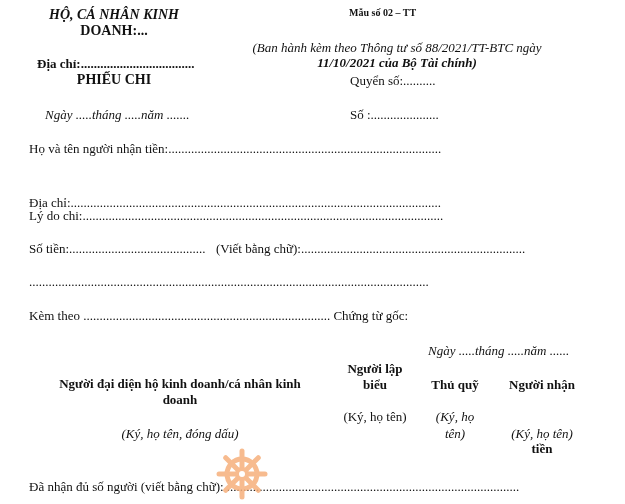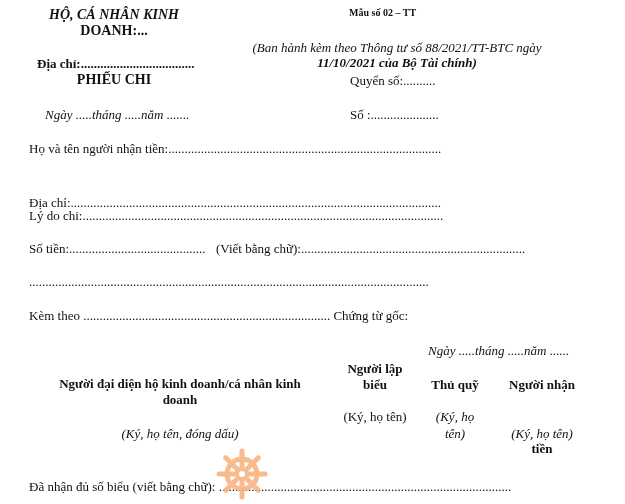--- a/index.html
+++ b/index.html
@@ -58,21 +58,21 @@
 <div class="abs c" style="left:330px; top:409px; width:90px;">(Ký, họ tên)</div>
 
 <div class="abs b c" style="left:420px; top:377px; width:70px;">Thủ quỹ</div>
 <div class="abs i c" style="left:420px; top:409px; width:70px;">(Ký, họ</div>
 <div class="abs i c" style="left:420px; top:426px; width:70px;">tên)</div>
 
 <div class="abs b c" style="left:497px; top:377px; width:90px;">Người nhận</div>
 <div class="abs b c" style="left:497px; top:393px; width:90px;margin-top:48px;">tiền</div>
 <div class="abs i c" style="left:497px; top:426px; width:90px;">(Ký, họ tên)</div>
 
-<div class="abs" style="left:29px; top:479px;">Đã nhận đủ số biểu (viết bằng chữ): ..........................................................................................</div>
+<div class="abs" style="left:29px; top:479px;">Đã nhận đủ số người (viết bằng chữ): ..........................................................................................</div>
 
 <div class="watermark">
   <span style="display:inline-block; width:52px; height:52px; margin-right:4px;">
     <svg width="52" height="52" viewBox="0 0 52 52">
       <g stroke="#f6b07c" stroke-width="5" fill="none" stroke-linecap="round">
         <circle cx="26" cy="26" r="15"></circle>
         <line x1="26" y1="3" x2="26" y2="49"></line>
         <line x1="3" y1="26" x2="49" y2="26"></line>
         <line x1="9.7" y1="9.7" x2="42.3" y2="42.3"></line>
         <line x1="42.3" y1="9.7" x2="9.7" y2="42.3"></line>

